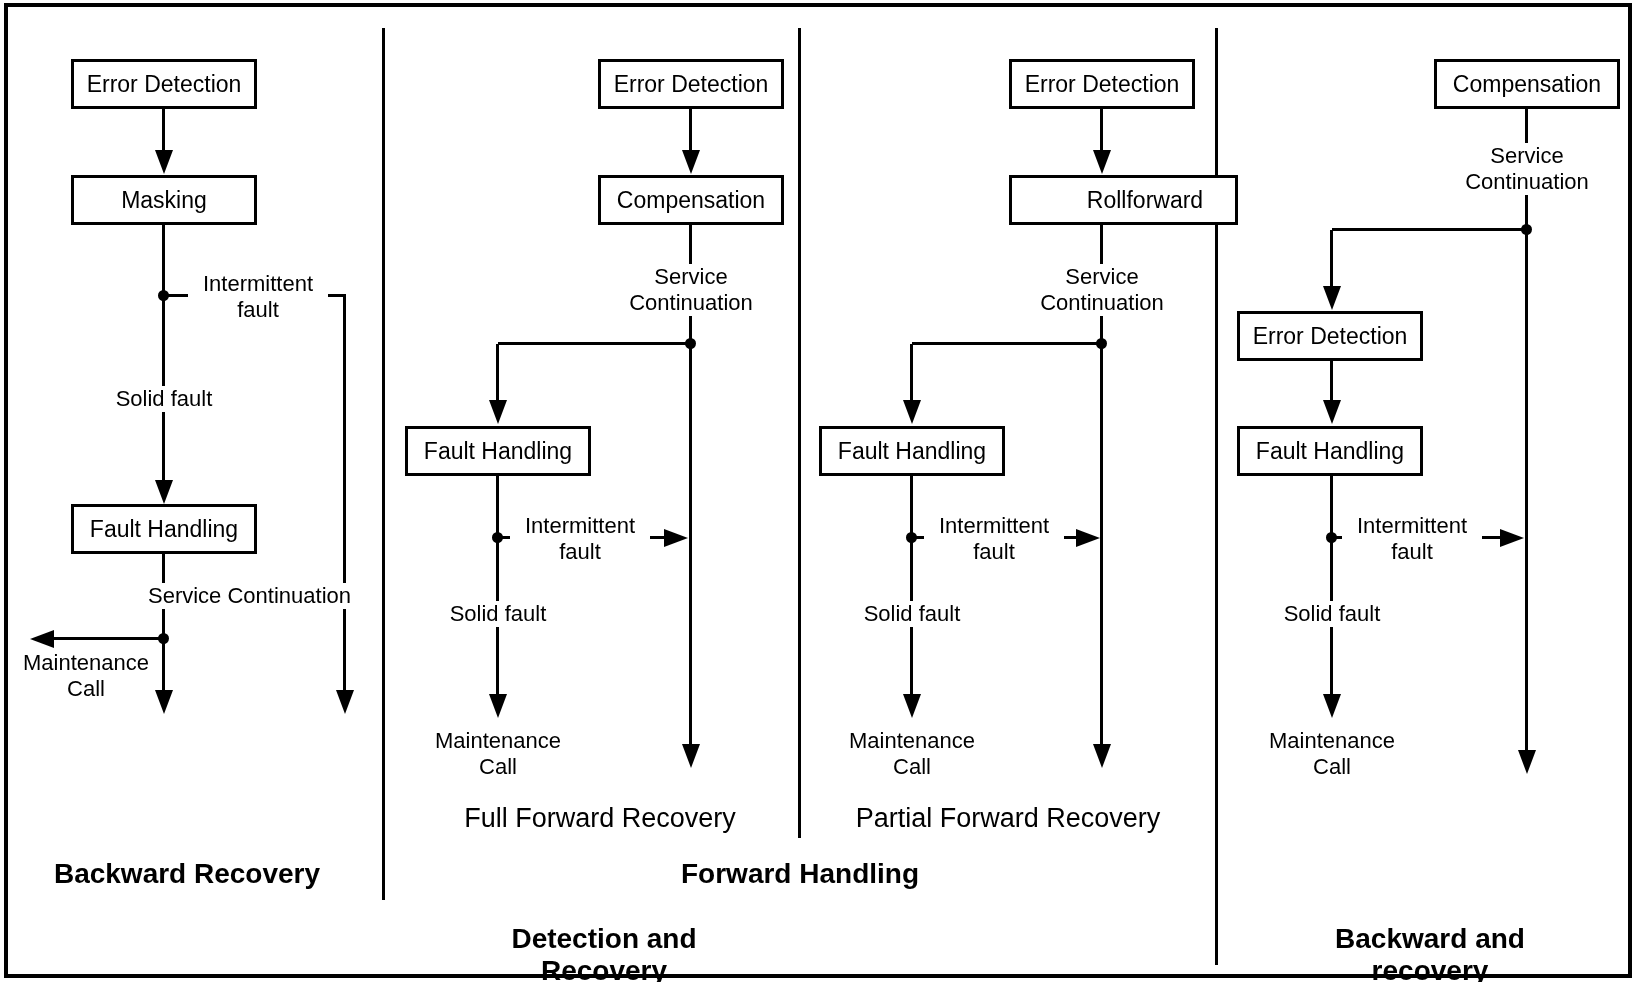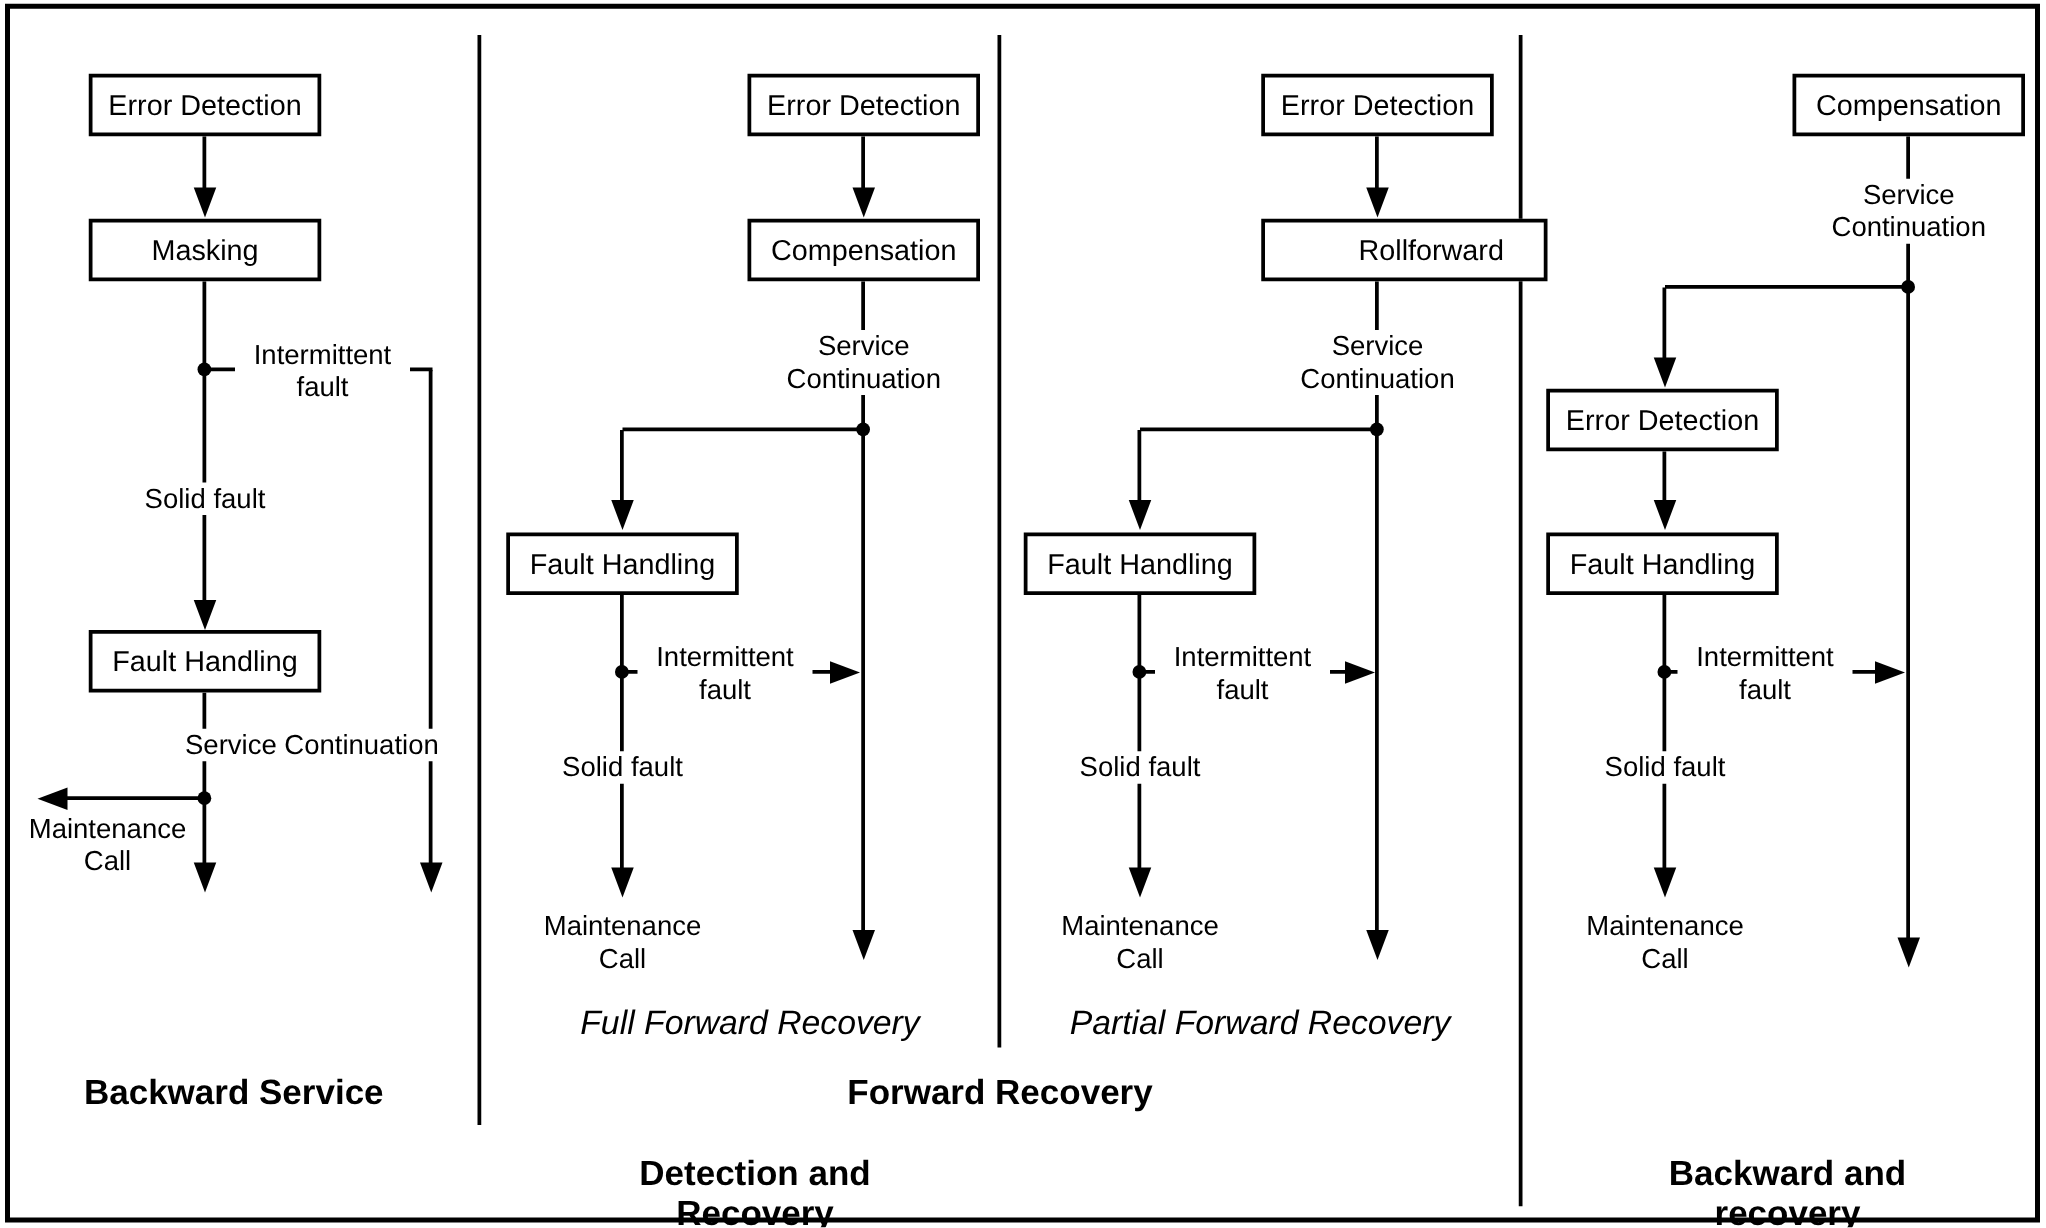--- a/index.html
+++ b/index.html
@@ -16,21 +16,21 @@
     font-size:23px;white-space:nowrap;
   }
   .lbl{
     position:absolute;font-size:22px;line-height:26px;text-align:center;background:#fff;
   }
   .lbl.nowrap{white-space:nowrap;text-align:left;}
   .dot{position:absolute;width:11px;height:11px;border-radius:50%;background:#000;}
   .ah-down{position:absolute;width:0;height:0;border-left:9px solid transparent;border-right:9px solid transparent;border-top:24px solid #000;}
   .ah-left{position:absolute;width:0;height:0;border-top:9px solid transparent;border-bottom:9px solid transparent;border-right:24px solid #000;}
   .ah-right{position:absolute;width:0;height:0;border-top:9px solid transparent;border-bottom:9px solid transparent;border-left:24px solid #000;}
-  .sub{position:absolute;font-size:27px;text-align:center;width:320px;font-style:italic;}
+  .sub{position:absolute;font-size:27px;text-align:center;width:320px;}
   .cat{position:absolute;font-size:28px;font-weight:bold;text-align:center;width:300px;}
 </style>
 </head>
 <body>
 
 <div id="stage">
   <div class="frame"></div>
 
   
   <div class="vline" style="left:382px;top:28px;height:872px;"></div>
@@ -56,21 +56,21 @@
     <div class="box" style="left:71px;top:504px;">Fault Handling</div>
 
     <div class="lbl" style="left:188px;top:271px;width:140px;">Intermittent fault</div>
     <div class="lbl" style="left:114px;top:386px;width:100px;">Solid fault</div>
     <div class="lbl nowrap" style="left:148px;top:583px;">Service Continuation</div>
     <div class="lbl" style="left:16px;top:650px;width:140px;background:transparent;">Maintenance Call</div>
 
     <div class="dot" style="left:158px;top:290px;"></div>
     <div class="dot" style="left:158px;top:633px;"></div>
 
-    <div class="cat" style="left:37px;top:858px;">Backward Service</div>
+    <div class="cat" style="left:37px;top:858px;">Backward Recovery</div>
   </div>
 
   
   <div style="display:contents">
     <div class="vline" style="left:689px;top:109px;height:43px;"></div>
     <div class="ah-down" style="left:682px;top:150px;"></div>
     <div class="vline" style="left:689px;top:225px;height:519px;"></div>
     <div class="ah-down" style="left:682px;top:744px;"></div>
     <div class="hline" style="left:498px;top:342px;width:193px;"></div>
     <div class="vline" style="left:496px;top:344px;height:58px;"></div>
@@ -147,15 +147,15 @@
     <div class="lbl" style="left:1282px;top:601px;width:100px;">Solid fault</div>
     <div class="lbl" style="left:1262px;top:728px;width:140px;background:transparent;">Maintenance Call</div>
 
     <div class="dot" style="left:1521px;top:224px;"></div>
     <div class="dot" style="left:1326px;top:532px;"></div>
 
     <div class="cat" style="left:1280px;top:923px;">Backward and recovery</div>
   </div>
 
   
-  <div class="cat" style="left:650px;top:858px;">Forward Recovery</div>
+  <div class="cat" style="left:650px;top:858px;">Forward Handling</div>
   <div class="cat" style="left:454px;top:923px;">Detection and Recovery</div>
 </div>
 
 </body></html>

